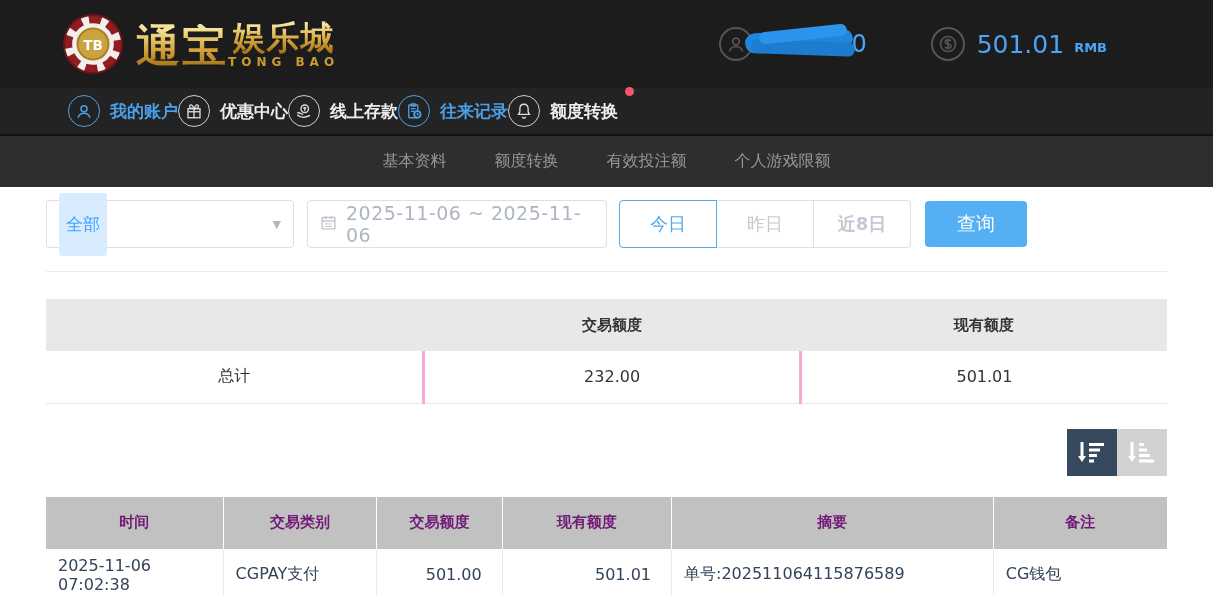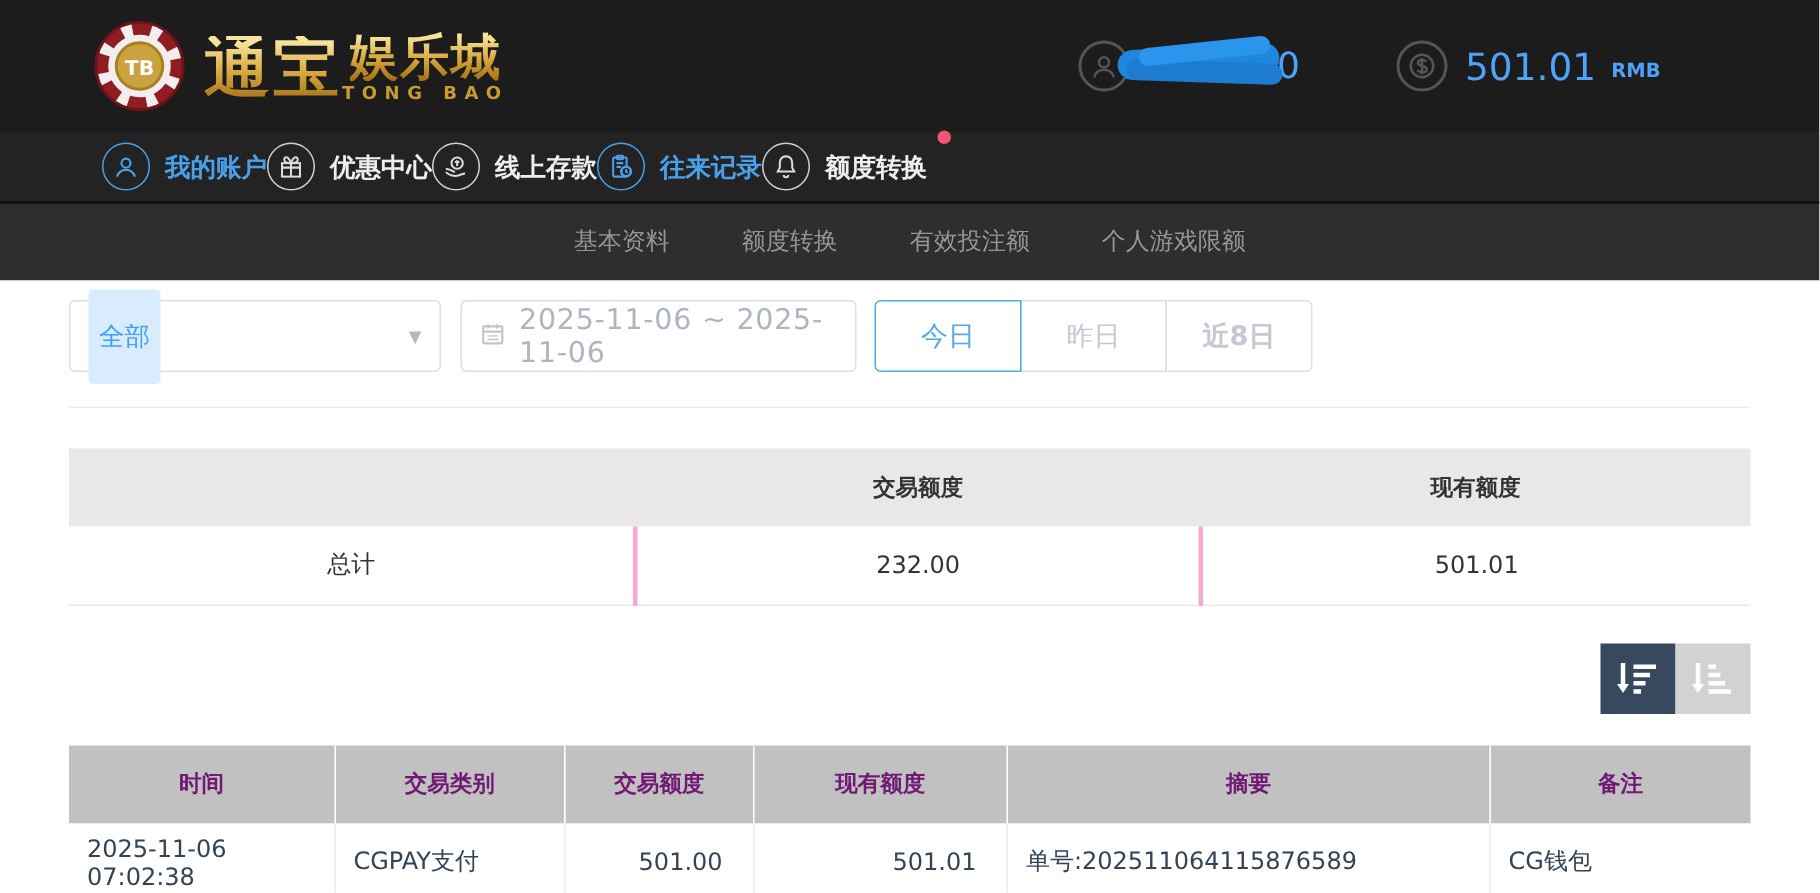--- a/index.html
+++ b/index.html
@@ -51,21 +51,21 @@
     justify-content:center; gap:48px; }
   .subnav a { color:#969696; font-size:16px; text-decoration:none; cursor:pointer;}
 
   
   .content { padding:13px 46px 0 46px; background:#fff; }
   .filter-row { display:flex; align-items:stretch; height:48px; }
   .select-box { width:248px; border:1px solid #dcdfe6; border-radius:4px; display:flex;
     align-items:center; padding:0 12px; position:relative; background:#fff; cursor:pointer;}
   .select-chip { background:#d9ecff; color:#409eff; font-size:17px; padding:20px 7px; border-radius:3px;}
   .select-caret { margin-left:auto; color:#b4b7bd; font-size:11px; }
-  .date-box { width:264px; margin-left:13px; border:1px solid #dcdfe6; border-radius:4px;
+  .date-box { width:300px; margin-left:13px; border:1px solid #dcdfe6; border-radius:4px;
     display:flex; align-items:center; padding:12px 12px; gap:9px; background:#fff; cursor:pointer;}
   .date-box .cal { color:#c0c4cc; }
   .date-text { color:#adb5c2; font-size:19px; letter-spacing:0.5px; }
   .segmented { display:flex; margin-left:12px; }
   .seg-btn { width:98px; background:#fff; border:1px solid #dcdfe6; font-size:18px;
     color:#c3c8d2; cursor:pointer; font-family:inherit; }
   .seg-btn + .seg-btn { margin-left:-1px; }
   .seg-btn:first-child { border-radius:4px 0 0 4px; }
   .seg-btn:last-child { border-radius:0 4px 4px 0;font-weight:bold; }
   .seg-btn.active { border:1px solid #53a8e8; color:#53a8e8; position:relative; z-index:2;
@@ -237,20 +237,21 @@
       </span>
       <span class="date-text">2025-11-06 ~ 2025-11-06</span>
     </div>
 
     <div class="segmented">
       <button class="seg-btn active">今日</button>
       <button class="seg-btn">昨日</button>
       <button class="seg-btn">近8日</button>
     </div>
 
+    <button class="query-btn">查询</button>
   </div>
 
   <div class="divider"></div>
 
   <table class="summary">
     <thead>
       <tr>
         <td style="width:33.7%"></td>
         <td style="width:33.6%">交易额度</td>
         <td style="width:32.7%">现有额度</td>

